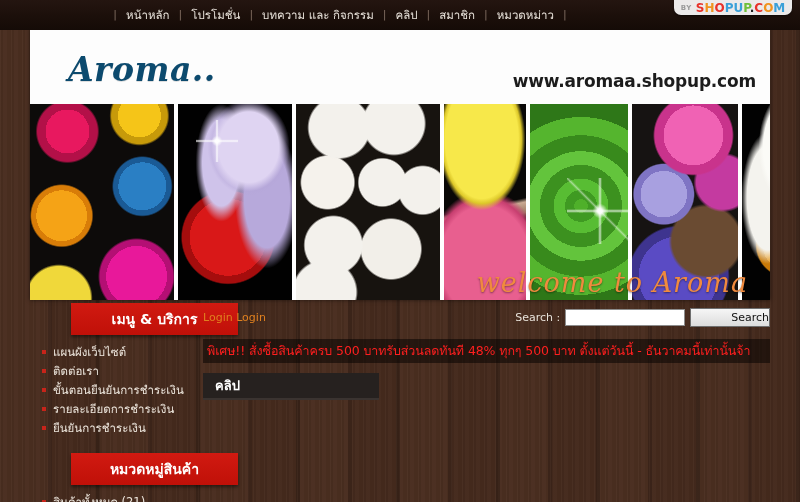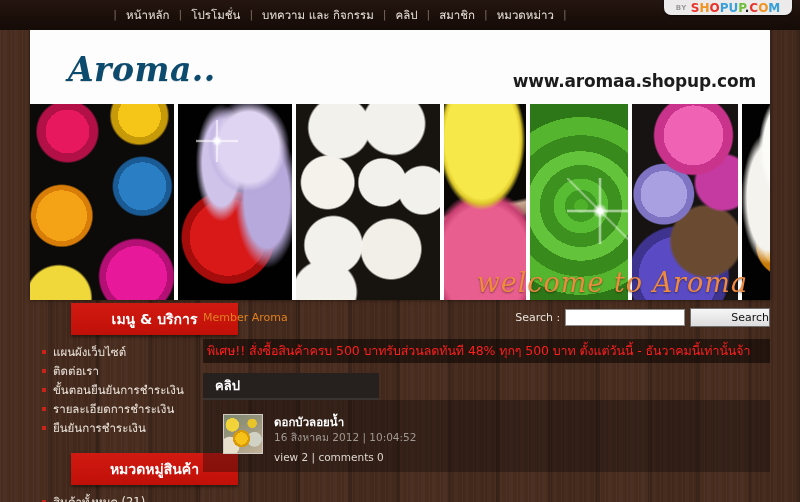--- a/index.html
+++ b/index.html
@@ -60,21 +60,21 @@
   .nav-sep {
     color: #7d6a5e;
     font-size: 11px;
     line-height: 30px;
   }
 
   
   #shopup-badge {
     position: absolute;
     right: 8px; top: 0;
-    width: 128px; height: 15px;
+    width: 118px; height: 15px;
     background: #eceaea;
     border-radius: 0 0 7px 7px;
     display: flex;
     align-items: center;
     justify-content: center;
     gap: 4px;
     box-shadow: 0 1px 2px rgba(0,0,0,0.5);
   }
   #shopup-badge .by {
     font-size: 7px;
@@ -531,42 +531,32 @@
       <div class="panel-head">หมวดหมู่สินค้า</div>
       <ul class="panel-list">
         <li>สินค้าทั้งหมด (21)</li>
       </ul>
     </div>
   </div>
 
   <div id="content">
 
     <div id="toolbar-row">
-      <a id="member-login">Member Aroma</a>
+      <a id="member-login">Login Login</a>
       <div id="search-box">
         <span id="search-label">Search :</span>
         <input id="search-input" type="text" placeholder="" style="">
         <button id="search-button">Search</button>
       </div>
     </div>
 
     <div id="promo-strip">
       <span id="promo-text">พิเศษ!! สั่งซื้อสินค้าครบ 500 บาทรับส่วนลดทันที 48% ทุกๆ 500 บาท ตั้งแต่วันนี้ - ธันวาคมนี้เท่านั้นจ้า</span>
     </div>
 
     <div id="clip-panel">
       <div id="clip-head">
         <span id="clip-head-title">คลิป</span>
       </div>
-      <div id="clip-body">
-        <div class="clip-item">
-          <div class="clip-thumb"></div>
-          <div class="clip-meta">
-            <div class="clip-title">ดอกบัวลอยน้ำ</div>
-            <div class="clip-date">16 สิงหาคม 2012 | 10:04:52</div>
-            <div class="clip-stats">view 2 | comments 0</div>
-          </div>
-        </div>
-      </div>
     </div>
 
   </div>
 </div>
 
 </body></html>

